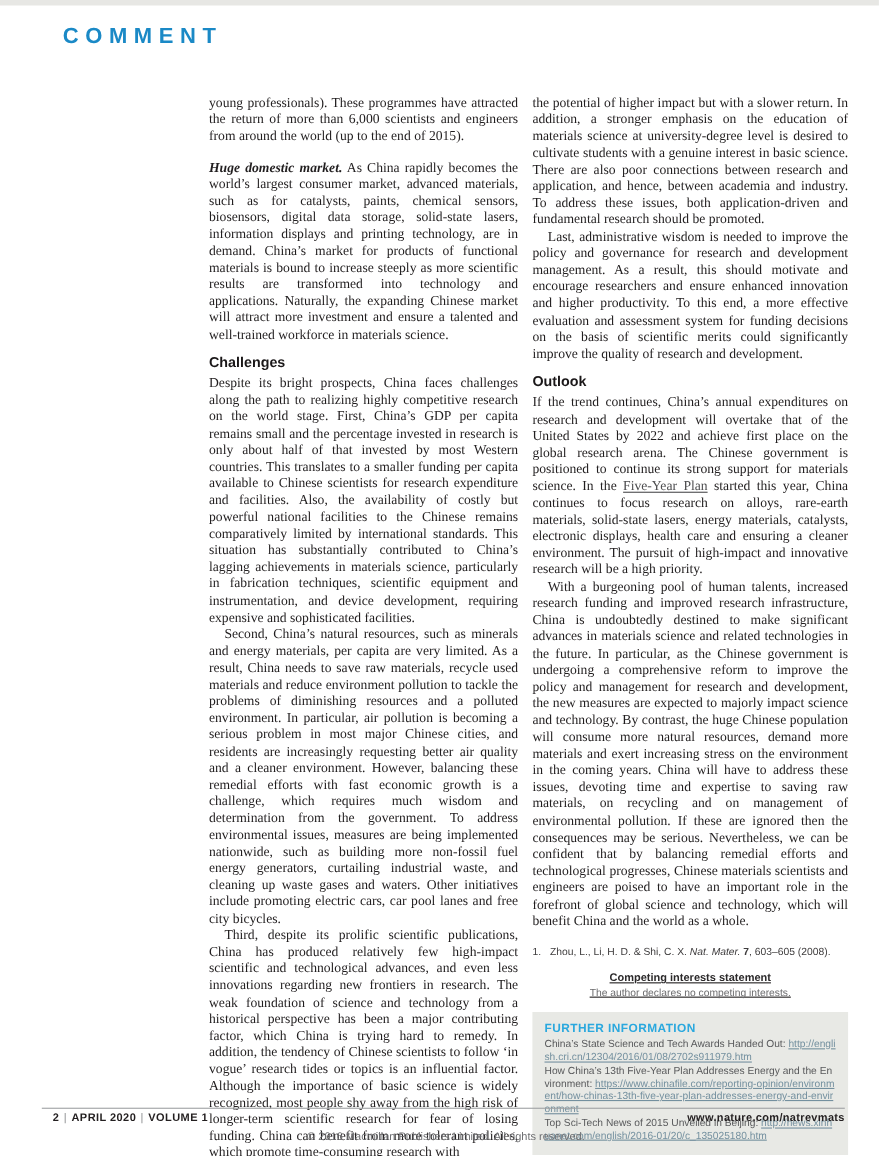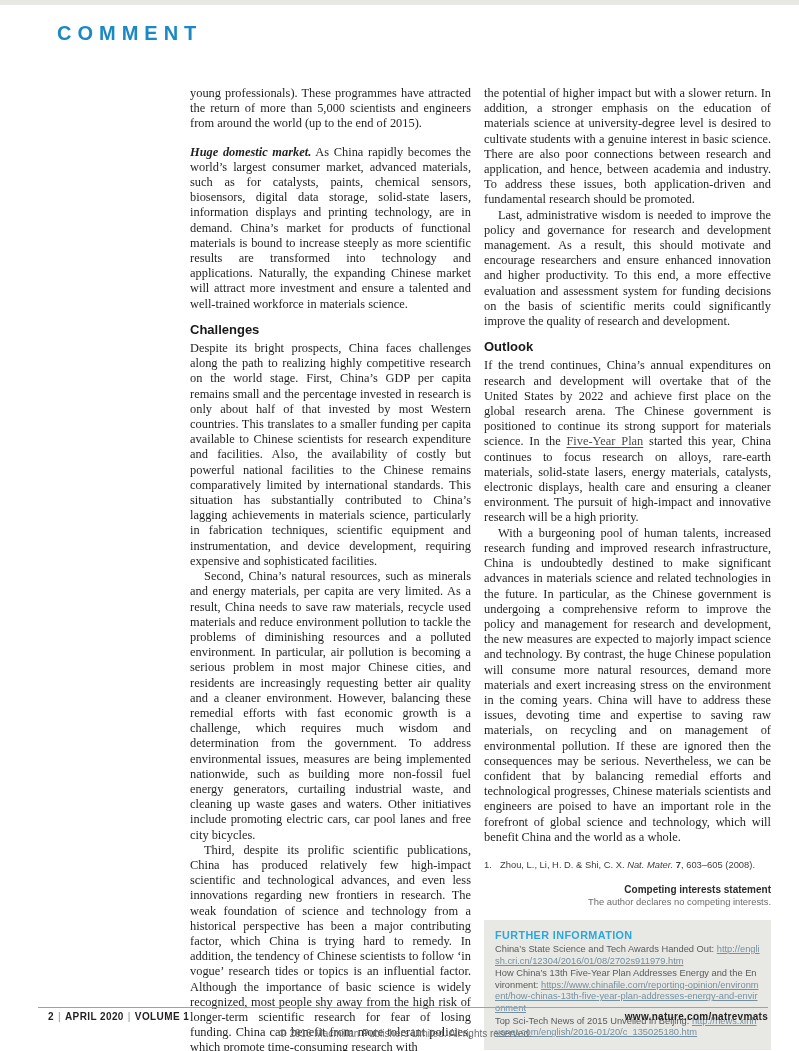--- a/index.html
+++ b/index.html
@@ -59,21 +59,22 @@
     color: #3e3c3d;
     display: flex;
     text-align: left;
   }
   .ref-num { width: 16px; flex: none; }
   .ref-journal { font-style: italic; }
   .ref-volume { font-weight: bold; }
   .competing {
     margin-top: 14px;
     font-family: "Liberation Sans", sans-serif;
-    text-align: right;
+    text-align: center;
+    text-decoration: underline;
   }
   .competing-heading {
     font-size: 10px; font-weight: bold; color: #2c2a2b;
     line-height: 12px;
   }
   .competing-body {
     font-size: 9.4px; color: #6b6b6d; line-height: 11.5px;
   }
   .info-box {
     margin-top: 12px;
@@ -123,21 +124,21 @@
 
 <div class="page">
 
   <div class="top-strip"></div>
 
   <div class="masthead">COMMENT</div>
 
   <div class="columns">
 
     <div class="col-left body-text">
-      <p class="para">young professionals). These programmes have attracted the return of more than 5,000 scientists and engineers from around the world (up to the end of 2015).</p>
+      <p class="para">young professionals). These programmes have attracted the return of more than 6,000 scientists and engineers from around the world (up to the end of 2015).</p>
       <p class="para spaced"><span class="lead-in">Huge domestic market.</span><span> As China rapidly becomes the world’s largest consumer market, advanced materials, such as for catalysts, paints, chemical sensors, biosensors, digital data storage, solid-state lasers, information displays and printing technology, are in demand. China’s market for products of functional materials is bound to increase steeply as more scientific results are transformed into technology and applications. Naturally, the expanding Chinese market will attract more investment and ensure a talented and well-trained workforce in materials science.</span></p>
       <h2 class="sec-heading">Challenges</h2>
       <p class="para">Despite its bright prospects, China faces challenges along the path to realizing highly competitive research on the world stage. First, China’s GDP per capita remains small and the percentage invested in research is only about half of that invested by most Western countries. This translates to a smaller funding per capita available to Chinese scientists for research expenditure and facilities. Also, the availability of costly but powerful national facilities to the Chinese remains comparatively limited by international standards. This situation has substantially contributed to China’s lagging achievements in materials science, particularly in fabrication techniques, scientific equipment and instrumentation, and device development, requiring expensive and sophisticated facilities.</p>
       <p class="para indent">Second, China’s natural resources, such as minerals and energy materials, per capita are very limited. As a result, China needs to save raw materials, recycle used materials and reduce environment pollution to tackle the problems of diminishing resources and a polluted environment. In particular, air pollution is becoming a serious problem in most major Chinese cities, and residents are increasingly requesting better air quality and a cleaner environment. However, balancing these remedial efforts with fast economic growth is a challenge, which requires much wisdom and determination from the government. To address environmental issues, measures are being implemented nationwide, such as building more non-fossil fuel energy generators, curtailing industrial waste, and cleaning up waste gases and waters. Other initiatives include promoting electric cars, car pool lanes and free city bicycles.</p>
       <p class="para indent">Third, despite its prolific scientific publications, China has produced relatively few high-impact scientific and technological advances, and even less innovations regarding new frontiers in research. The weak foundation of science and technology from a historical perspective has been a major contributing factor, which China is trying hard to remedy. In addition, the tendency of Chinese scientists to follow ‘in vogue’ research tides or topics is an influential factor. Although the importance of basic science is widely recognized, most people shy away from the high risk of longer-term scientific research for fear of losing funding. China can benefit from more tolerant policies, which promote time-consuming research with</p>
     </div>
 
     <div class="col-right">
       <div class="body-text">
         <p class="para">the potential of higher impact but with a slower return. In addition, a stronger emphasis on the education of materials science at university-degree level is desired to cultivate students with a genuine interest in basic science. There are also poor connections between research and application, and hence, between academia and industry. To address these issues, both application-driven and fundamental research should be promoted.</p>

